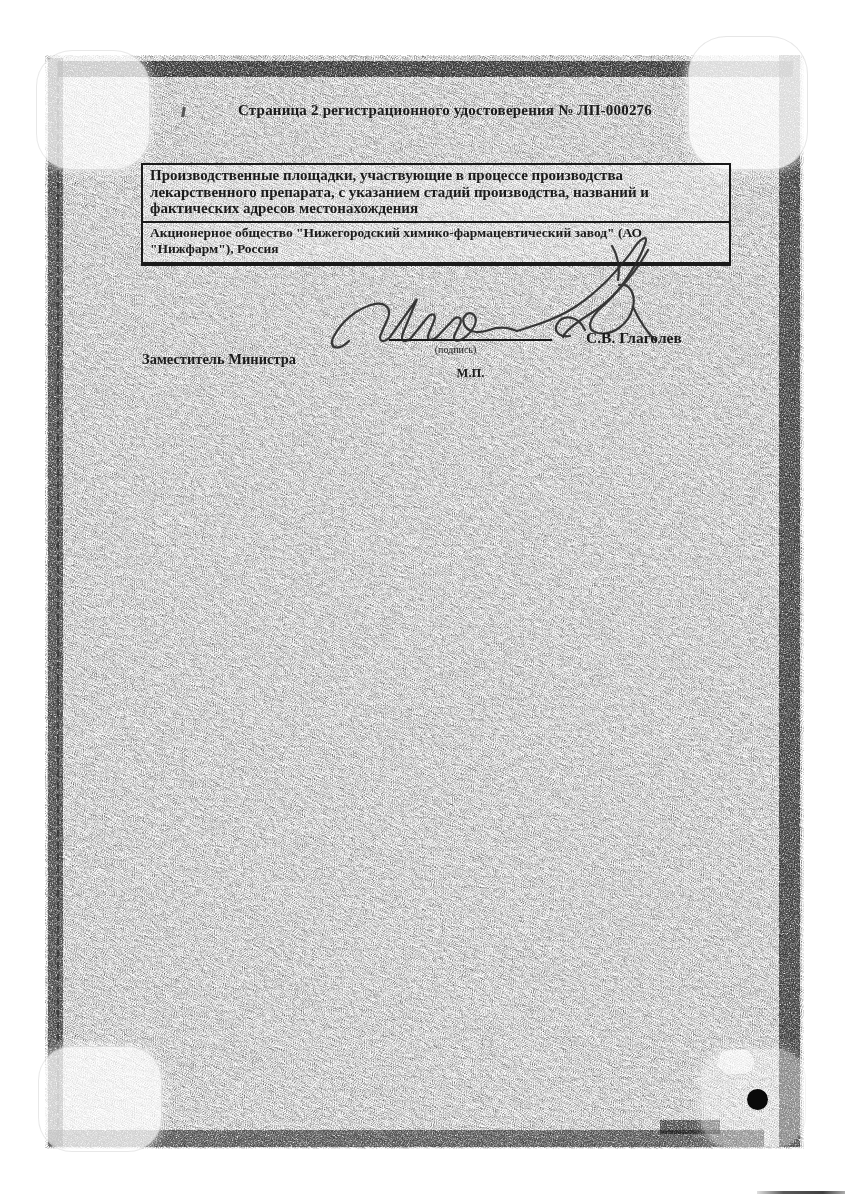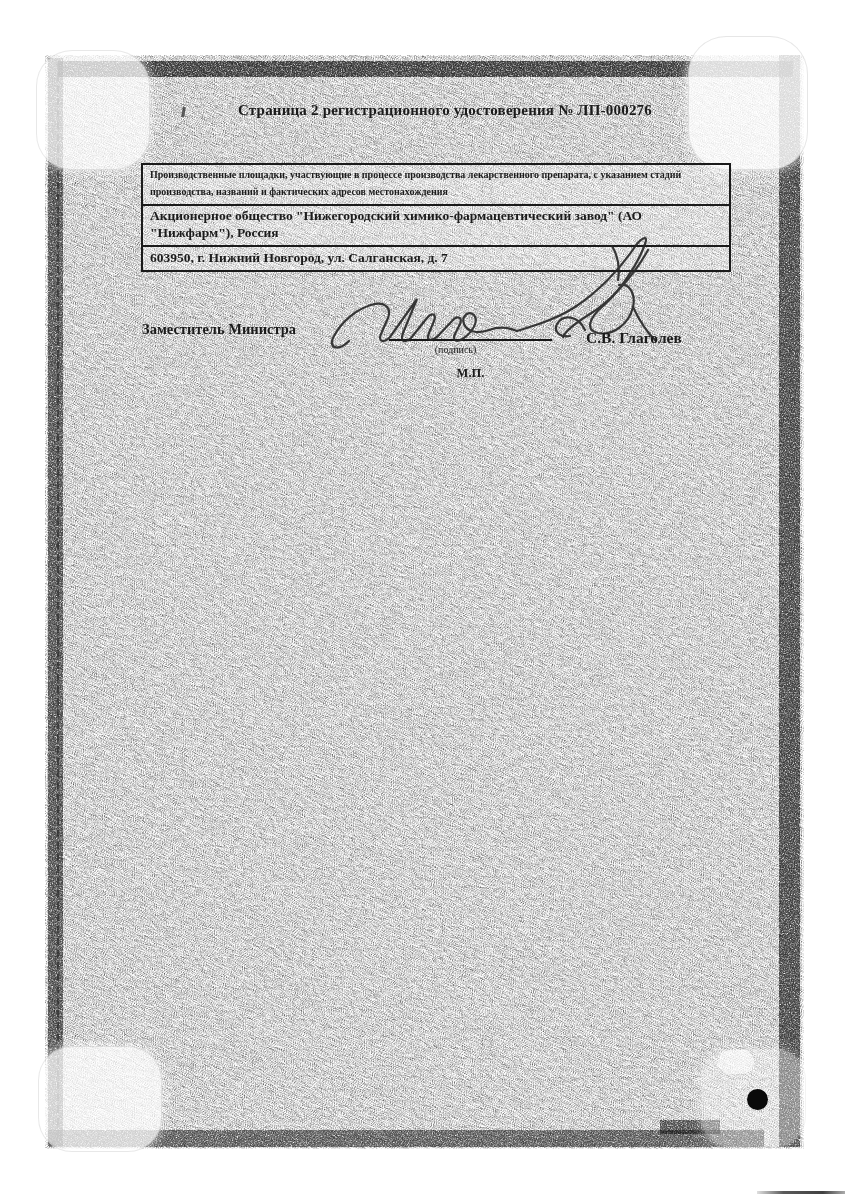--- a/index.html
+++ b/index.html
@@ -31,35 +31,35 @@
     font-size:15px;font-weight:700;letter-spacing:.2px;margin-top:24px;
   }
   .stray-mark{left:182px;top:107px;width:3px;height:10px;background:#3a3a3a;
     transform:rotate(10deg);opacity:.8;z-index:3;}
   .doc-table{
     left:141px;top:163px;width:586px;z-index:3;
     border:2px solid #1a1a1a;background:rgba(255,255,255,.25);
   }
   .doc-table .hdr{
     border-bottom:2px solid #1a1a1a;padding:2px 7px 4px 7px;
-    font-size:10px;font-weight:700;line-height:16.5px;
+    font-size:15px;font-weight:700;line-height:16.5px;
   }
   .doc-table .row2{display:flex;border-bottom:2px solid #1a1a1a;}
   .doc-table .cell-l{
     width:231px;border-right:2px solid #1a1a1a;padding:2px 4px 4px 7px;
     font-size:13px;font-weight:700;font-style:italic;line-height:16px;
   }
   .doc-table .cell-r{
     flex:1;padding:2px 7px 4px 7px;
     font-size:13.5px;font-weight:700;line-height:16.5px;
   }
   .doc-table .row3{
     padding:2px 7px 4px 7px;font-size:13.5px;font-weight:700;line-height:17px;
   }
-  .sig-title{left:142px;top:321px;font-size:14.5px;font-weight:700;z-index:3;}
+  .sig-title{left:142px;top:351px;font-size:14.5px;font-weight:700;z-index:3;}
   .sig-name{left:586px;top:329px;font-size:15.5px;font-weight:700;z-index:5;}
   .sig-line{left:389px;top:339px;width:163px;height:2px;background:#161616;z-index:3;}
   .sig-caption{left:389px;top:344px;width:133px;text-align:center;font-size:10px;z-index:3;}
   .sig-stamp{left:389px;top:366px;width:163px;text-align:center;font-size:12.5px;z-index:3;font-weight:bold;}
   #signature-svg{position:absolute;left:0;top:0;z-index:4;}
   .punch-dot{left:747px;top:1089px;width:21px;height:21px;border-radius:50%;
     background:#0a0a0a;z-index:5;}
   .bottom-dash{
     left:757px;top:1191px;width:88px;height:3px;z-index:3;opacity:.85;
     background:linear-gradient(to right,rgba(70,70,70,.2),#3d3d3d 30%,#1f1f1f 75%,rgba(60,60,60,.5));
@@ -97,21 +97,20 @@
 <div class="abs pocket-blob"></div>
 
 <div class="abs page-header">Страница 2 регистрационного удостоверения № ЛП-000276</div>
 <div class="abs stray-mark"></div>
 
 <div class="abs doc-table">
   <div class="hdr">Производственные площадки, участвующие в процессе производства лекарственного препарата, с указанием стадий производства, названий и фактических адресов местонахождения</div>
   <div class="row2">
     <div class="cell-r">Акционерное общество "Нижегородский химико-фармацевтический завод" (АО "Нижфарм"), Россия</div>
   </div>
-  <div class="row3">603950, г. Нижний Новгород, ул. Салганская, д. 7</div>
 </div>
 
 <div class="abs sig-title">Заместитель Министра</div>
 <div class="abs sig-line"></div>
 <div class="abs sig-caption">(подпись)</div>
 <div class="abs sig-stamp">М.П.</div>
 <div class="abs sig-name">С.В. Глаголев</div>
 
 <svg id="signature-svg" width="849" height="1200" aria-hidden="true">
   <g fill="none" stroke="#262626" stroke-width="2.2" stroke-linecap="round" opacity="0.9">

